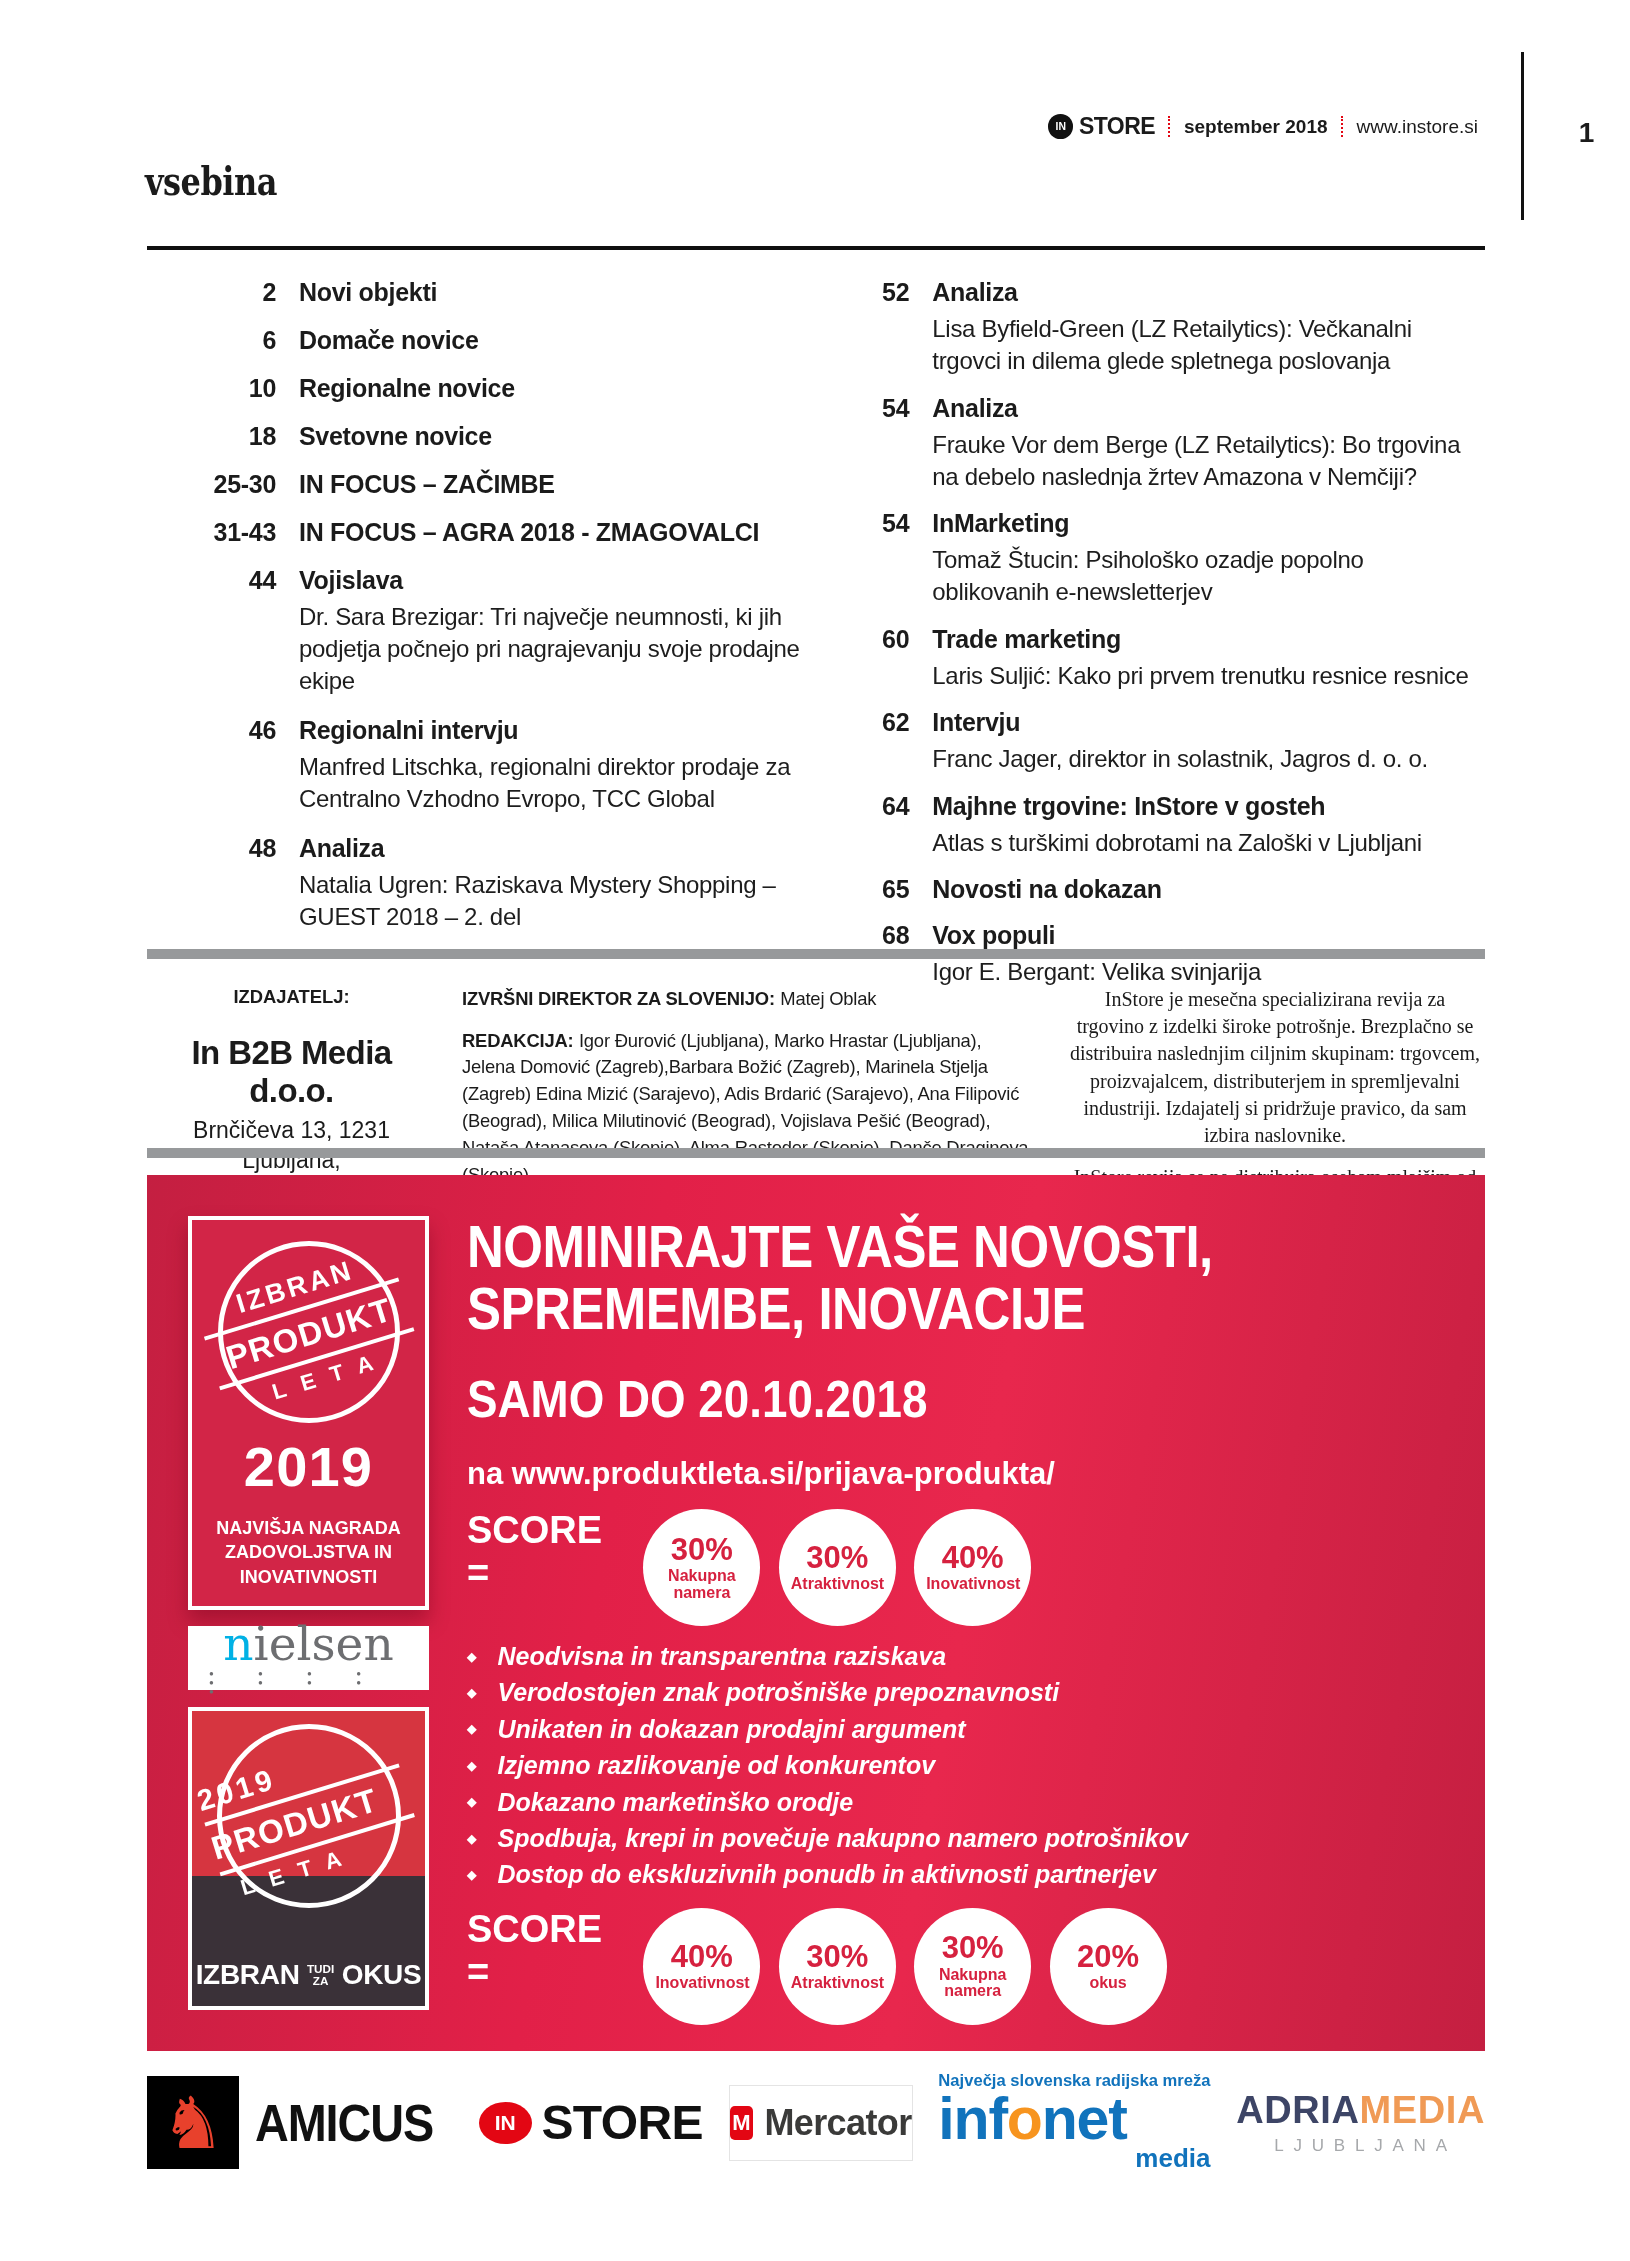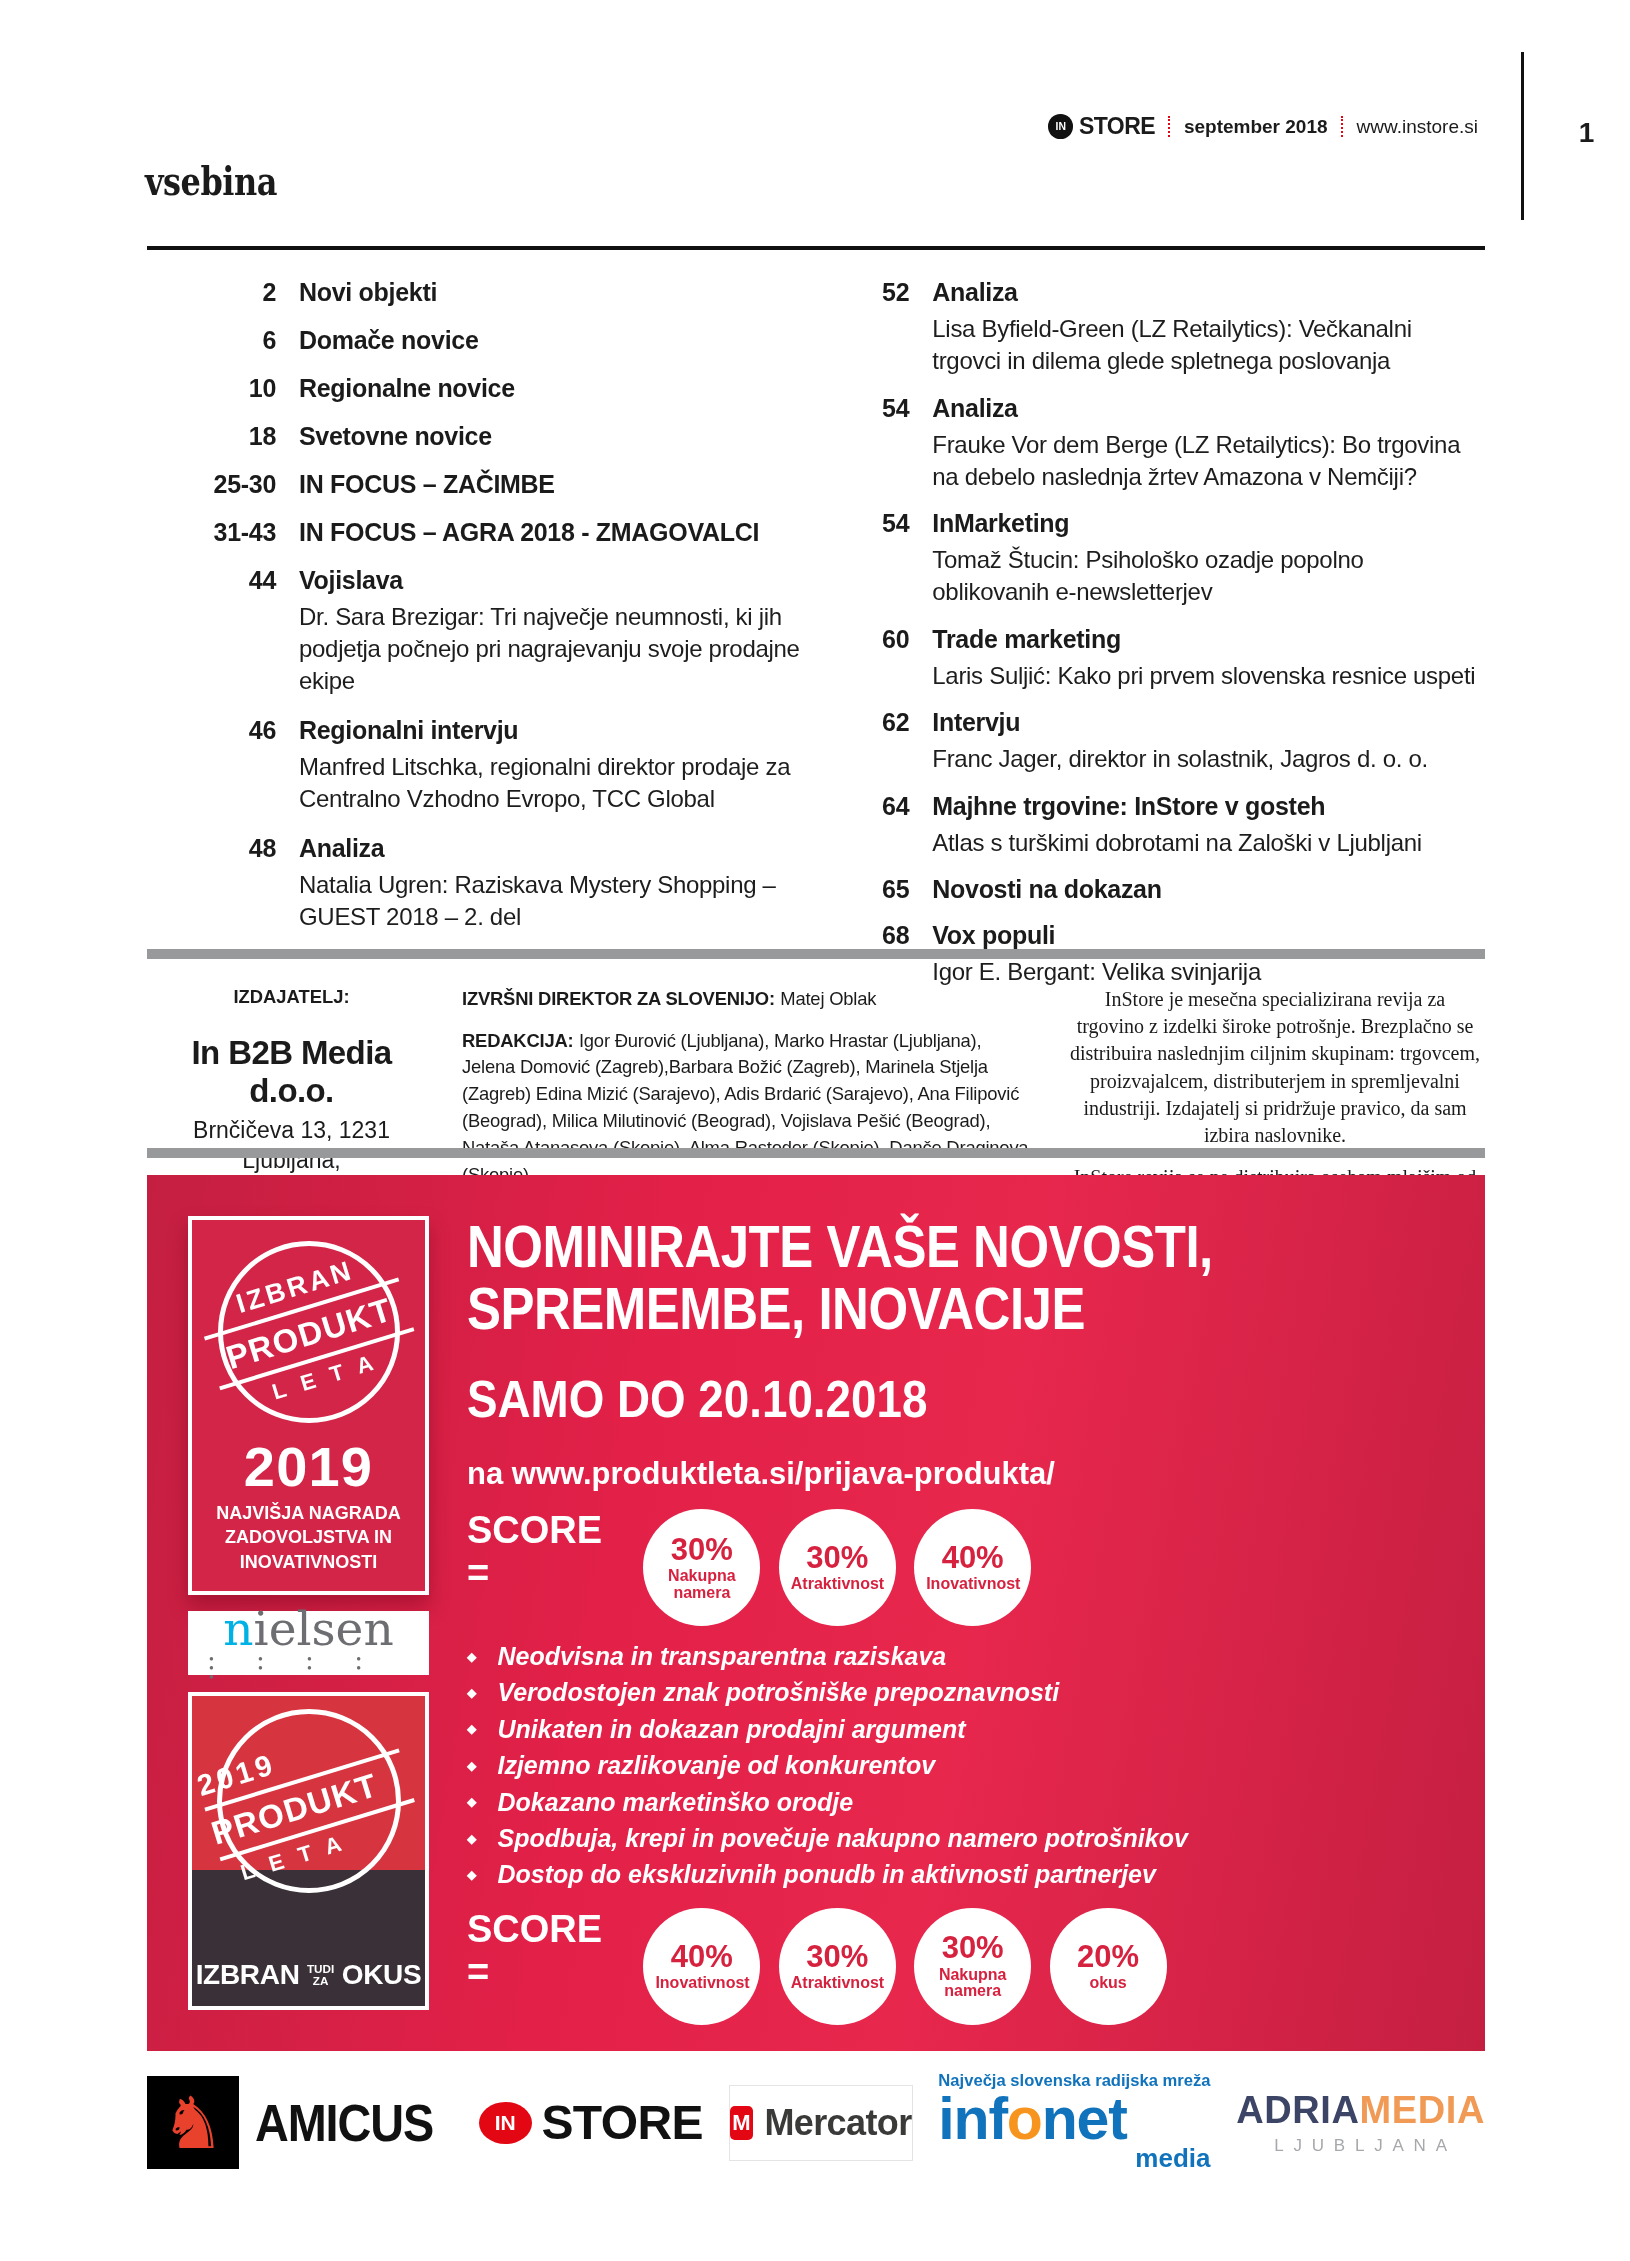--- a/index.html
+++ b/index.html
@@ -69,21 +69,21 @@
   .badge1 { border:4.9px solid #fff; background:#d22547; color:#fff; text-align:center;
             padding:21px 7.4px 17px; box-shadow:0 11px 18.4px rgba(110,0,25,.4); }
   .stamp { width:182px; height:182px; border:5.5px solid #fff; border-radius:50%;
            margin:0 auto; display:flex; align-items:center; justify-content:center; }
   .stamp-rot { transform:rotate(-17deg); }
   .s-top { font-size:27px; font-weight:800; letter-spacing:3.1px; }
   .s-line { height:4.3px; background:#fff; width:203px; margin:4.9px auto; }
   .s-mid { font-size:33px; font-weight:800; letter-spacing:1.2px; }
   .s-leta { font-size:22px; font-weight:800; letter-spacing:16px; padding-left:16px; margin-top:2.5px; }
   .b1-year { font-size:56px; font-weight:800; letter-spacing:1.2px; margin-top:11px; }
-  .b1-sub { font-size:18px; font-weight:800; line-height:1.35; margin-top:2px; }
+  .b1-sub { font-size:18px; font-weight:800; line-height:1.35; margin-top:17px; }
 
   .nielsen { margin-top:16px; background:#fff; height:64px; display:flex; flex-direction:column;
              align-items:center; justify-content:center; }
   .n-word { font-family:"DejaVu Serif", serif; font-size:47px; color:#6d6e71; line-height:1; }
   .n-word .n-blue { color:#00b1e5; }
   .n-dots { font-size:8px; color:#6d6e71; letter-spacing:21px; padding-left:21px; margin-top:2.5px; }
 
   .badge2 { margin-top:17px; border:4.9px solid #fff; flex:1; position:relative;
             background:#d63540; overflow:hidden; color:#fff; }
   .b2-dark { position:absolute; left:0; right:0; bottom:0; height:44%; background:#3a3138; }
@@ -250,21 +250,21 @@
         <div class="toc-num">54</div>
         <div>
             <div class="toc-title">InMarketing</div>
             <div class="toc-sub">Tomaž Štucin: Psihološko ozadje popolno oblikovanih e-newsletterjev</div>
           </div>
       </div>
       <div class="toc-item">
         <div class="toc-num">60</div>
         <div>
             <div class="toc-title">Trade marketing</div>
-            <div class="toc-sub">Laris Suljić: Kako pri prvem slovenska resnice uspeti</div>
+            <div class="toc-sub">Laris Suljić: Kako pri prvem trenutku resnice resnice</div>
           </div>
       </div>
       <div class="toc-item">
         <div class="toc-num">62</div>
         <div>
             <div class="toc-title">Intervju</div>
             <div class="toc-sub">Franc Jager, direktor in solastnik, Jagros d. o. o.</div>
           </div>
       </div>
       <div class="toc-item">

